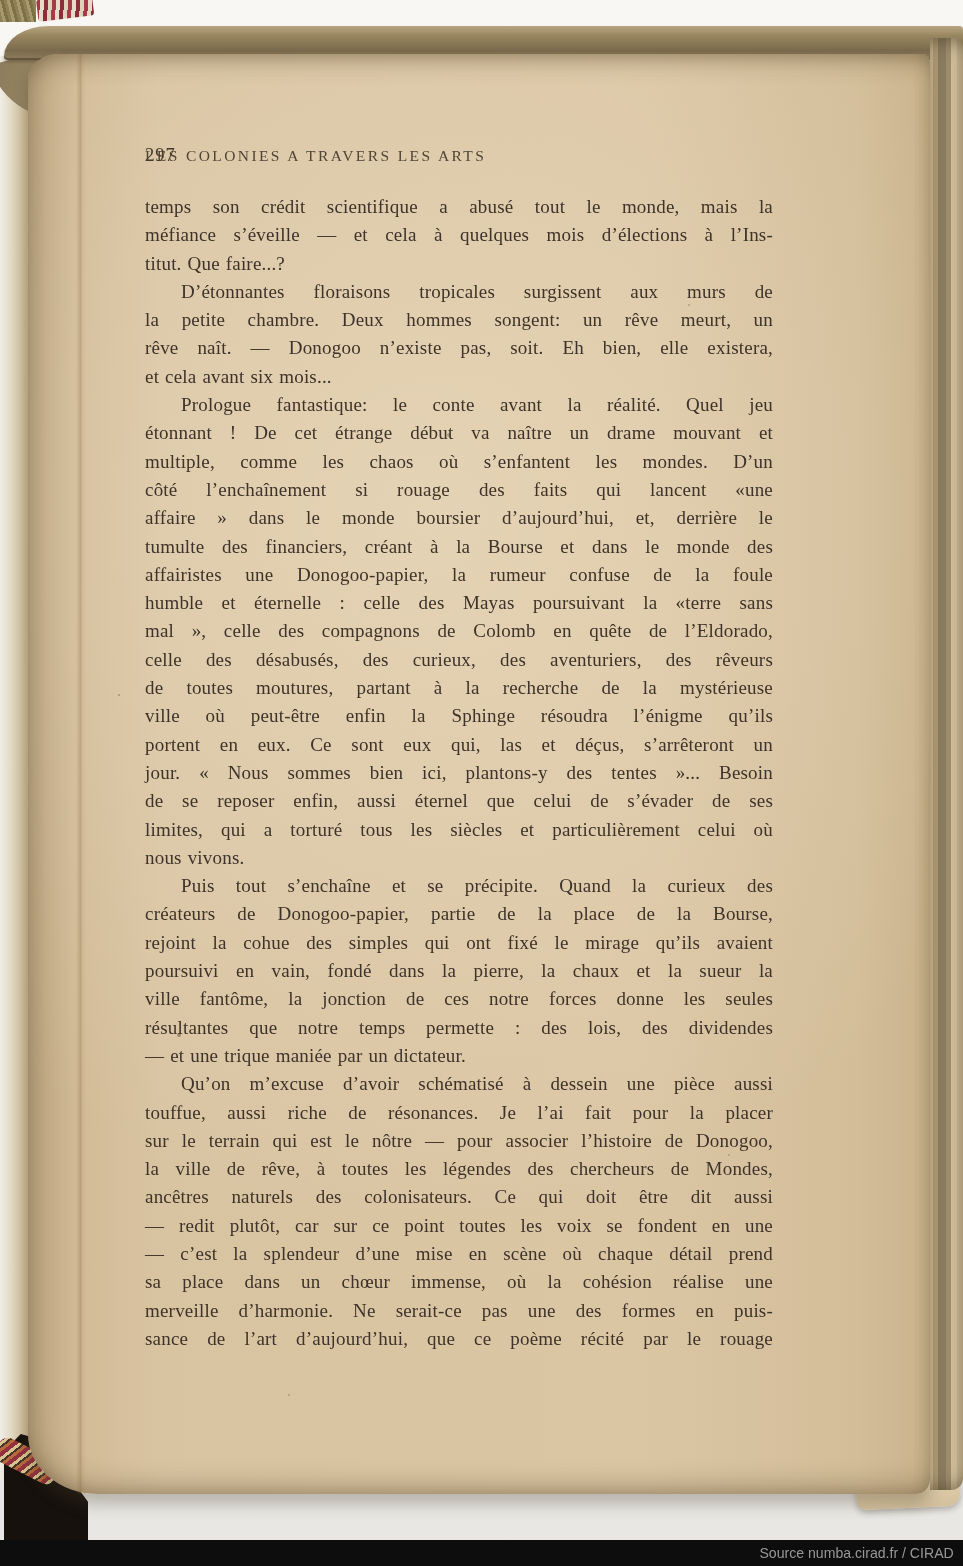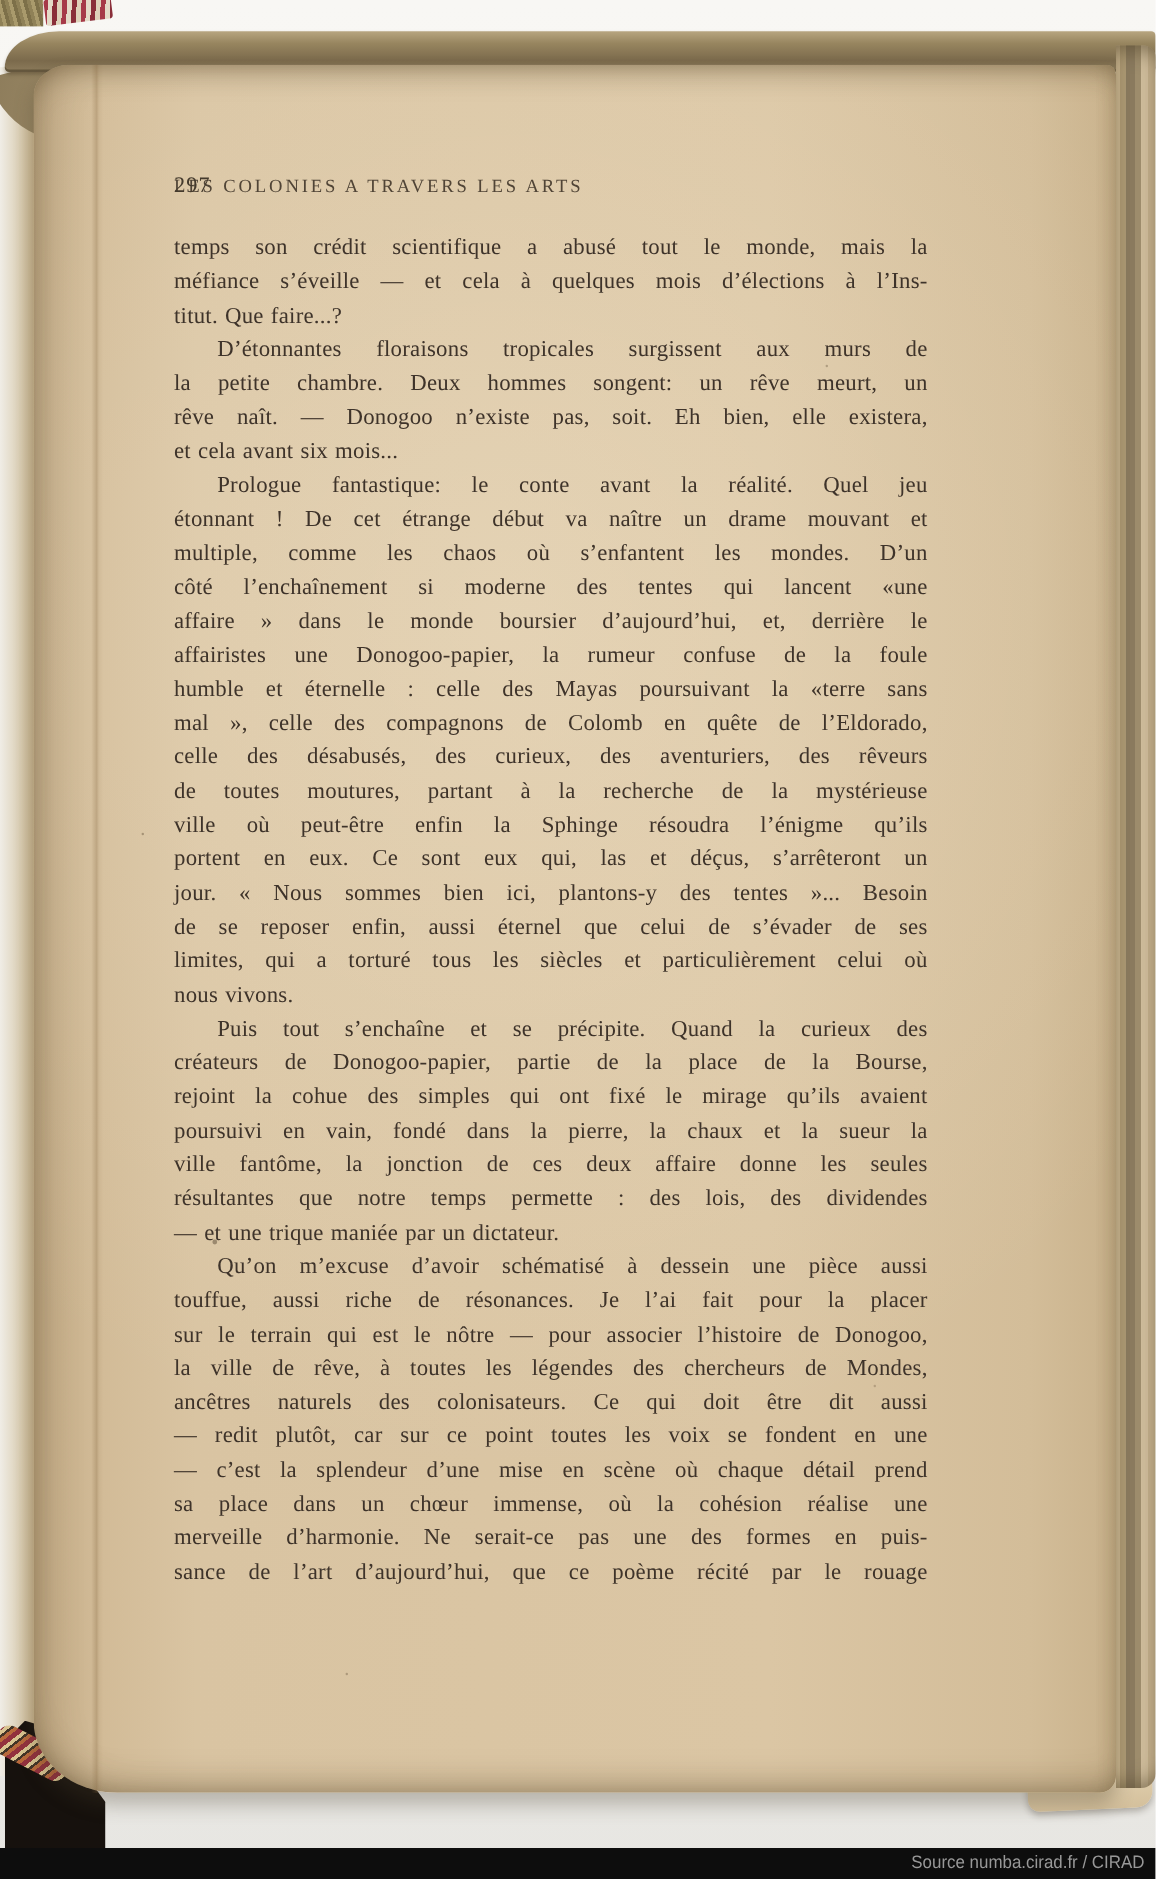--- a/index.html
+++ b/index.html
@@ -146,38 +146,39 @@
     <div class="line">temps son crédit scientifique a abusé tout le monde, mais la</div>
     <div class="line">méfiance s’éveille — et cela à quelques mois d’élections à l’Ins-</div>
     <div class="line lastline">titut. Que faire...?</div>
     <div class="line indent">D’étonnantes floraisons tropicales surgissent aux murs de</div>
     <div class="line">la petite chambre. Deux hommes songent: un rêve meurt, un</div>
     <div class="line">rêve naît. — Donogoo n’existe pas, soit. Eh bien, elle existera,</div>
     <div class="line lastline">et cela avant six mois...</div>
     <div class="line indent">Prologue fantastique: le conte avant la réalité. Quel jeu</div>
     <div class="line">étonnant ! De cet étrange début va naître un drame mouvant et</div>
     <div class="line">multiple, comme les chaos où s’enfantent les mondes. D’un</div>
-    <div class="line">côté l’enchaînement si moderne des tentes qui lancent «une</div>
+    <div class="line">côté l’enchaînement si rouage des faits qui lancent «une</div>
     <div class="line">affaire » dans le monde boursier d’aujourd’hui, et, derrière le</div>
+    <div class="line">tumulte des financiers, créant à la Bourse et dans le monde des</div>
     <div class="line">affairistes une Donogoo-papier, la rumeur confuse de la foule</div>
     <div class="line">humble et éternelle : celle des Mayas poursuivant la «terre sans</div>
     <div class="line">mal », celle des compagnons de Colomb en quête de l’Eldorado,</div>
     <div class="line">celle des désabusés, des curieux, des aventuriers, des rêveurs</div>
     <div class="line">de toutes moutures, partant à la recherche de la mystérieuse</div>
     <div class="line">ville où peut-être enfin la Sphinge résoudra l’énigme qu’ils</div>
     <div class="line">portent en eux. Ce sont eux qui, las et déçus, s’arrêteront un</div>
     <div class="line">jour. « Nous sommes bien ici, plantons-y des tentes »... Besoin</div>
     <div class="line">de se reposer enfin, aussi éternel que celui de s’évader de ses</div>
     <div class="line">limites, qui a torturé tous les siècles et particulièrement celui où</div>
     <div class="line lastline">nous vivons.</div>
     <div class="line indent">Puis tout s’enchaîne et se précipite. Quand la curieux des</div>
     <div class="line">créateurs de Donogoo-papier, partie de la place de la Bourse,</div>
     <div class="line">rejoint la cohue des simples qui ont fixé le mirage qu’ils avaient</div>
     <div class="line">poursuivi en vain, fondé dans la pierre, la chaux et la sueur la</div>
-    <div class="line">ville fantôme, la jonction de ces deux affaire donne les seules</div>
+    <div class="line">ville fantôme, la jonction de ces notre forces donne les seules</div>
     <div class="line">résultantes que notre temps permette : des lois, des dividendes</div>
     <div class="line lastline">— et une trique maniée par un dictateur.</div>
     <div class="line indent">Qu’on m’excuse d’avoir schématisé à dessein une pièce aussi</div>
     <div class="line">touffue, aussi riche de résonances. Je l’ai fait pour la placer</div>
     <div class="line">sur le terrain qui est le nôtre — pour associer l’histoire de Donogoo,</div>
     <div class="line">la ville de rêve, à toutes les légendes des chercheurs de Mondes,</div>
     <div class="line">ancêtres naturels des colonisateurs. Ce qui doit être dit aussi</div>
     <div class="line">— redit plutôt, car sur ce point toutes les voix se fondent en une</div>
     <div class="line">— c’est la splendeur d’une mise en scène où chaque détail prend</div>
     <div class="line">sa place dans un chœur immense, où la cohésion réalise une</div>

